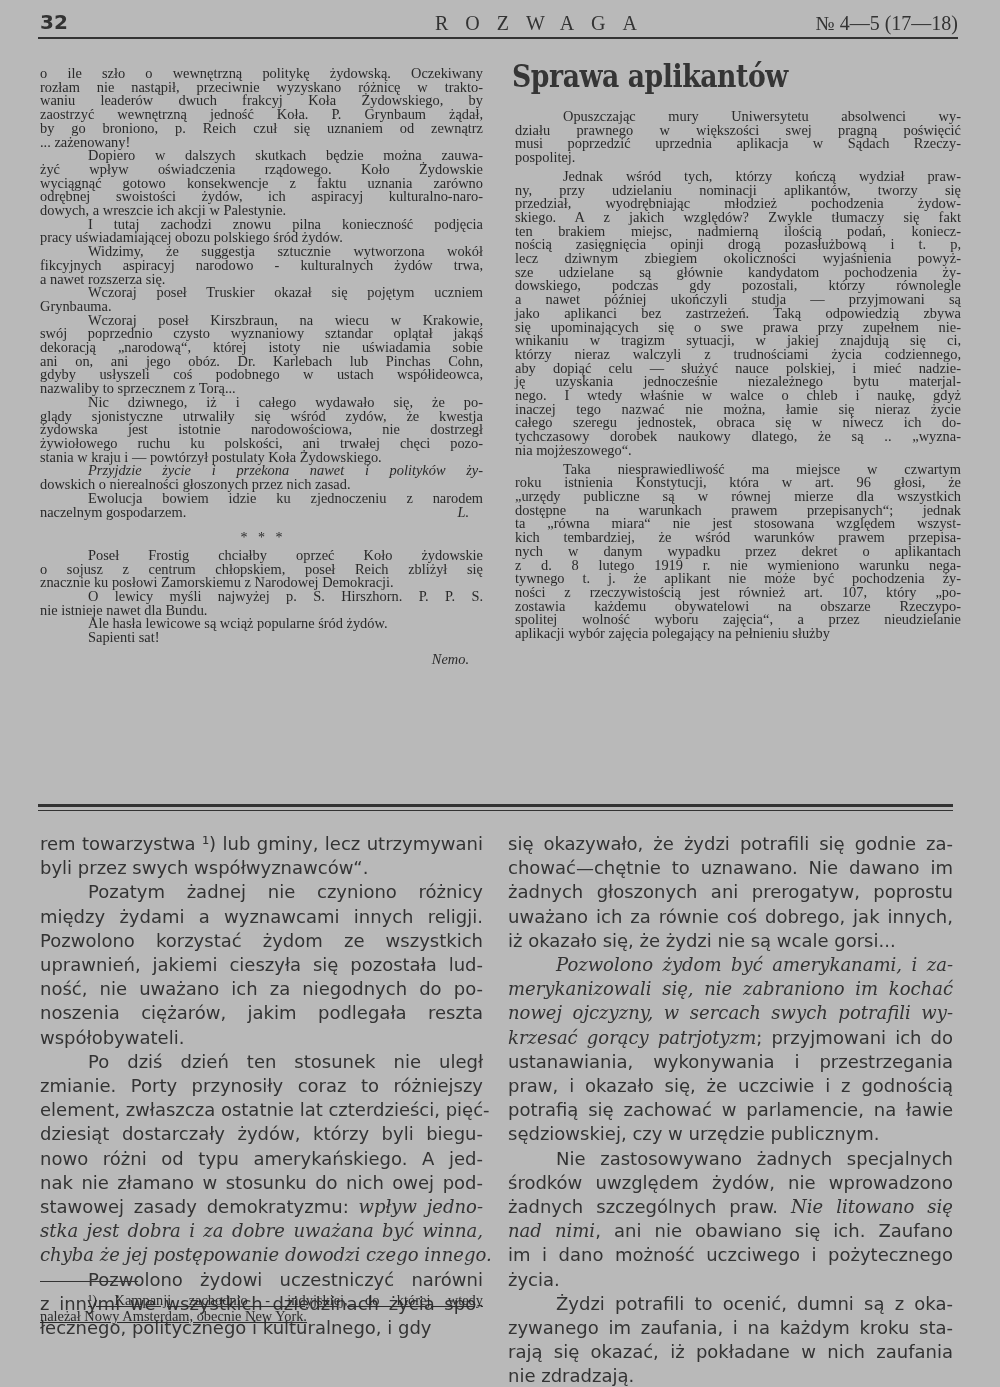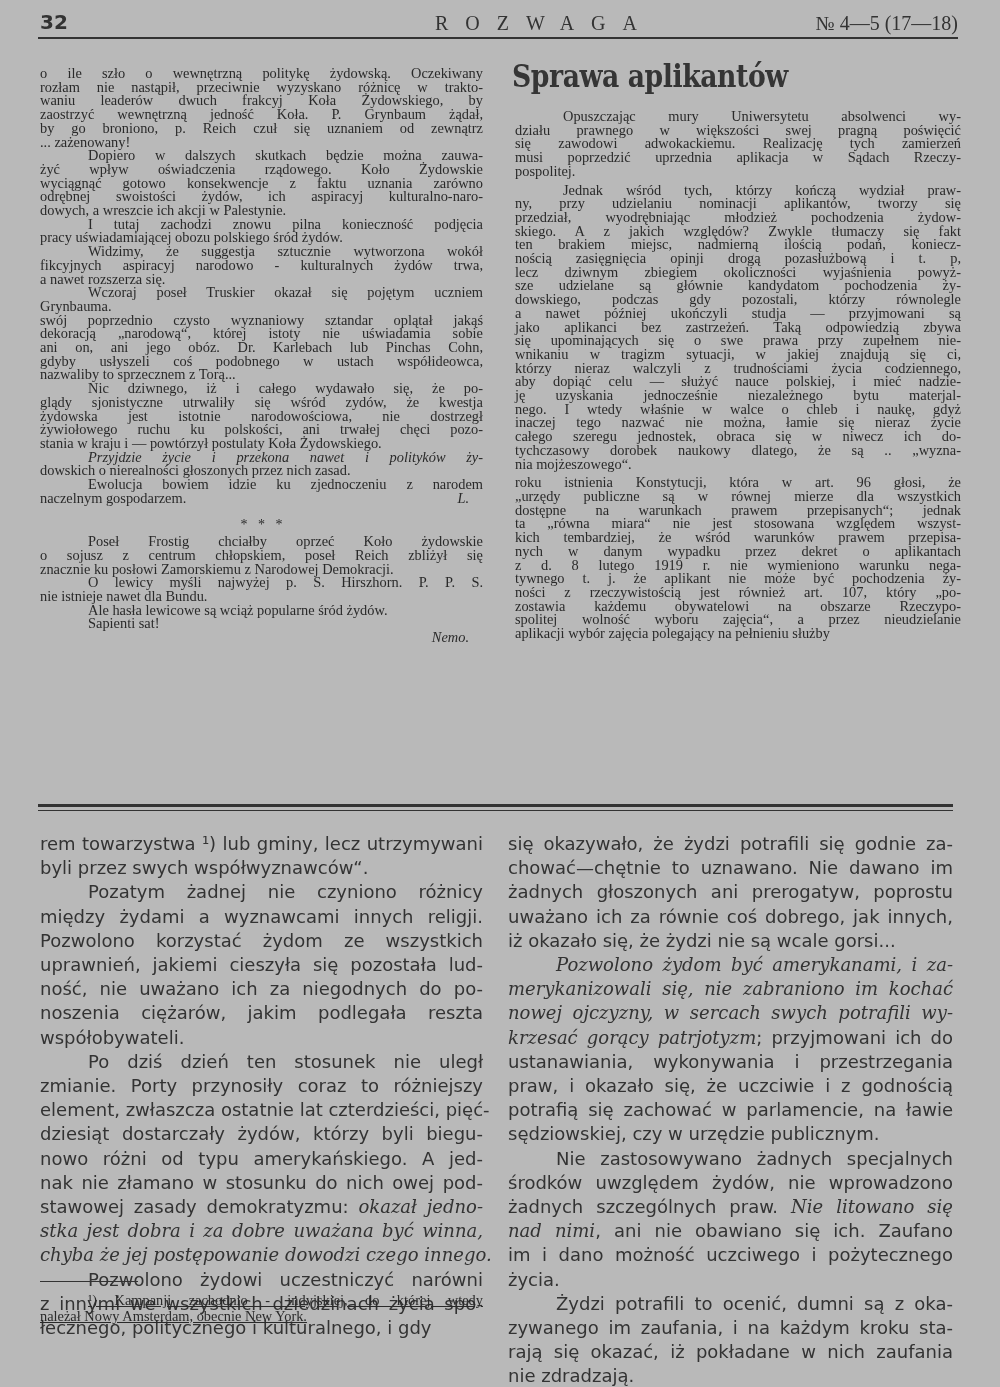--- a/index.html
+++ b/index.html
@@ -62,20 +62,21 @@
       <div>
         <span class="line" style="padding-left: 48px;">Widzimy, że suggestja sztucznie wytworzona wokół</span>
         <span class="line">fikcyjnych aspiracyj narodowo - kulturalnych żydów trwa,</span>
         <span class="line last">a nawet rozszerza się.</span>
       </div>
       <div>
         <span class="line" style="padding-left: 48px;">Wczoraj poseł Truskier okazał się pojętym uczniem</span>
         <span class="line last">Grynbauma.</span>
       </div>
       <div>
+        <span class="line" style="padding-left: 48px;">Wczoraj poseł Kirszbraun, na wiecu w Krakowie,</span>
         <span class="line">swój poprzednio czysto wyznaniowy sztandar oplątał jakąś</span>
         <span class="line">dekoracją „narodową“, której istoty nie uświadamia sobie</span>
         <span class="line">ani on, ani jego obóz. Dr. Karlebach lub Pinchas Cohn,</span>
         <span class="line">gdyby usłyszeli coś podobnego w ustach współideowca,</span>
         <span class="line last">nazwaliby to sprzecznem z Torą...</span>
       </div>
       <div>
         <span class="line" style="padding-left: 48px;">Nic dziwnego, iż i całego wydawało się, że po-</span>
         <span class="line">glądy sjonistyczne utrwaliły się wśród zydów, że kwestja</span>
         <span class="line">żydowska jest istotnie narodowościowa, nie dostrzegł</span>
@@ -100,29 +101,28 @@
       <div>
         <span class="line" style="padding-left: 48px;">O lewicy myśli najwyżej p. S. Hirszhorn. P. P. S.</span>
         <span class="line last">nie istnieje nawet dla Bundu.</span>
       </div>
       <div>
         <span class="line last" style="padding-left: 48px;">Ale hasła lewicowe są wciąż popularne śród żydów.</span>
       </div>
       <div>
         <span class="line last" style="padding-left: 48px;">Sapienti sat!</span>
       </div>
-      <div class="sig" style="padding-right: 14px; margin-top: 0;">Nemo.</div>
+      <div class="sig" style="padding-right: 14px; margin-top: 8px;">Nemo.</div>
     </div>
 
   <div class="art-title">Sprawa aplikantów</div>
   <div class="col" id="top-right" style="left:515px; top:110px; width:446px;">
       <div>
         <span class="line" style="padding-left: 48px;">Opuszczając mury Uniwersytetu absolwenci wy-</span>
         <span class="line">działu prawnego w większości swej pragną poświęcić</span>
-        <span class="line">się zawodowi adwokackiemu. Realizację tych zamierzeń</span>
         <span class="line">musi poprzedzić uprzednia aplikacja w Sądach Rzeczy-</span>
         <span class="line last">pospolitej.</span>
       </div>
       <div style="margin-top: 5px;">
         <span class="line" style="padding-left: 48px;">Jednak wśród tych, którzy kończą wydział praw-</span>
         <span class="line">ny, przy udzielaniu nominacji aplikantów, tworzy się</span>
         <span class="line">przedział, wyodrębniając młodzież pochodzenia żydow-</span>
         <span class="line">skiego. A z jakich względów? Zwykle tłumaczy się fakt</span>
         <span class="line">ten brakiem miejsc, nadmierną ilością podań, koniecz-</span>
         <span class="line">nością zasięgnięcia opinji drogą pozasłużbową i t. p,</span>
@@ -136,20 +136,21 @@
         <span class="line">którzy nieraz walczyli z trudnościami życia codziennego,</span>
         <span class="line">aby dopiąć celu — służyć nauce polskiej, i mieć nadzie-</span>
         <span class="line">ję uzyskania jednocześnie niezależnego bytu materjal-</span>
         <span class="line">nego. I wtedy właśnie w walce o chleb i naukę, gdyż</span>
         <span class="line">inaczej tego nazwać nie można, łamie się nieraz życie</span>
         <span class="line">całego szeregu jednostek, obraca się w niwecz ich do-</span>
         <span class="line">tychczasowy dorobek naukowy dlatego, że są .. „wyzna-</span>
         <span class="line last">nia mojżeszowego“.</span>
       </div>
       <div style="margin-top: 5px;">
+        <span class="line" style="padding-left: 48px;">Taka niesprawiedliwość ma miejsce w czwartym</span>
         <span class="line">roku istnienia Konstytucji, która w art. 96 głosi, że</span>
         <span class="line">„urzędy publiczne są w równej mierze dla wszystkich</span>
         <span class="line">dostępne na warunkach prawem przepisanych“; jednak</span>
         <span class="line">ta „równa miara“ nie jest stosowana względem wszyst-</span>
         <span class="line">kich tembardziej, że wśród warunków prawem przepisa-</span>
         <span class="line">nych w danym wypadku przez dekret o aplikantach</span>
         <span class="line">z d. 8 lutego 1919 r. nie wymieniono warunku nega-</span>
         <span class="line">tywnego t. j. że aplikant nie może być pochodzenia ży-</span>
         <span class="line">ności z rzeczywistością jest również art. 107, który „po-</span>
         <span class="line">zostawia każdemu obywatelowi na obszarze Rzeczypo-</span>
@@ -170,21 +171,21 @@
       <span class="line">uprawnień, jakiemi cieszyła się pozostała lud-</span>
       <span class="line">ność, nie uważano ich za niegodnych do po-</span>
       <span class="line">noszenia ciężarów, jakim podlegała reszta</span>
       <span class="line last">współobywateli.</span>
       <span class="line" style="padding-left: 48px;">Po dziś dzień ten stosunek nie uległ</span>
       <span class="line">zmianie. Porty przynosiły coraz to różniejszy</span>
       <span class="line">element, zwłaszcza ostatnie lat czterdzieści, pięć-</span>
       <span class="line">dziesiąt dostarczały żydów, którzy byli biegu-</span>
       <span class="line">nowo różni od typu amerykańskiego. A jed-</span>
       <span class="line">nak nie złamano w stosunku do nich owej pod-</span>
-      <span class="line"><span>stawowej zasady demokratyzmu: </span><span class="it">okazał jedno-</span></span>
+      <span class="line"><span>stawowej zasady demokratyzmu: </span><span class="it">wpływ jedno-</span></span>
       <span class="line it">stka jest dobra i za dobre uważana być winna,</span>
       <span class="line it">chyba że jej postępowanie dowodzi czego innego.</span>
       <span class="line" style="padding-left: 48px;">Pozwolono żydowi uczestniczyć narówni</span>
       <span class="line">z innymi we wszystkich dziedzinach życia spo-</span>
       <span class="line last">łecznego, politycznego i kulturalnego, i gdy</span>
     </div>
   <div class="bottom" id="bottom-right" style="left:508px; top:832px; width:445px;">
       <span class="line">się okazywało, że żydzi potrafili się godnie za-</span>
       <span class="line">chować—chętnie to uznawano. Nie dawano im</span>
       <span class="line">żadnych głoszonych ani prerogatyw, poprostu</span>

